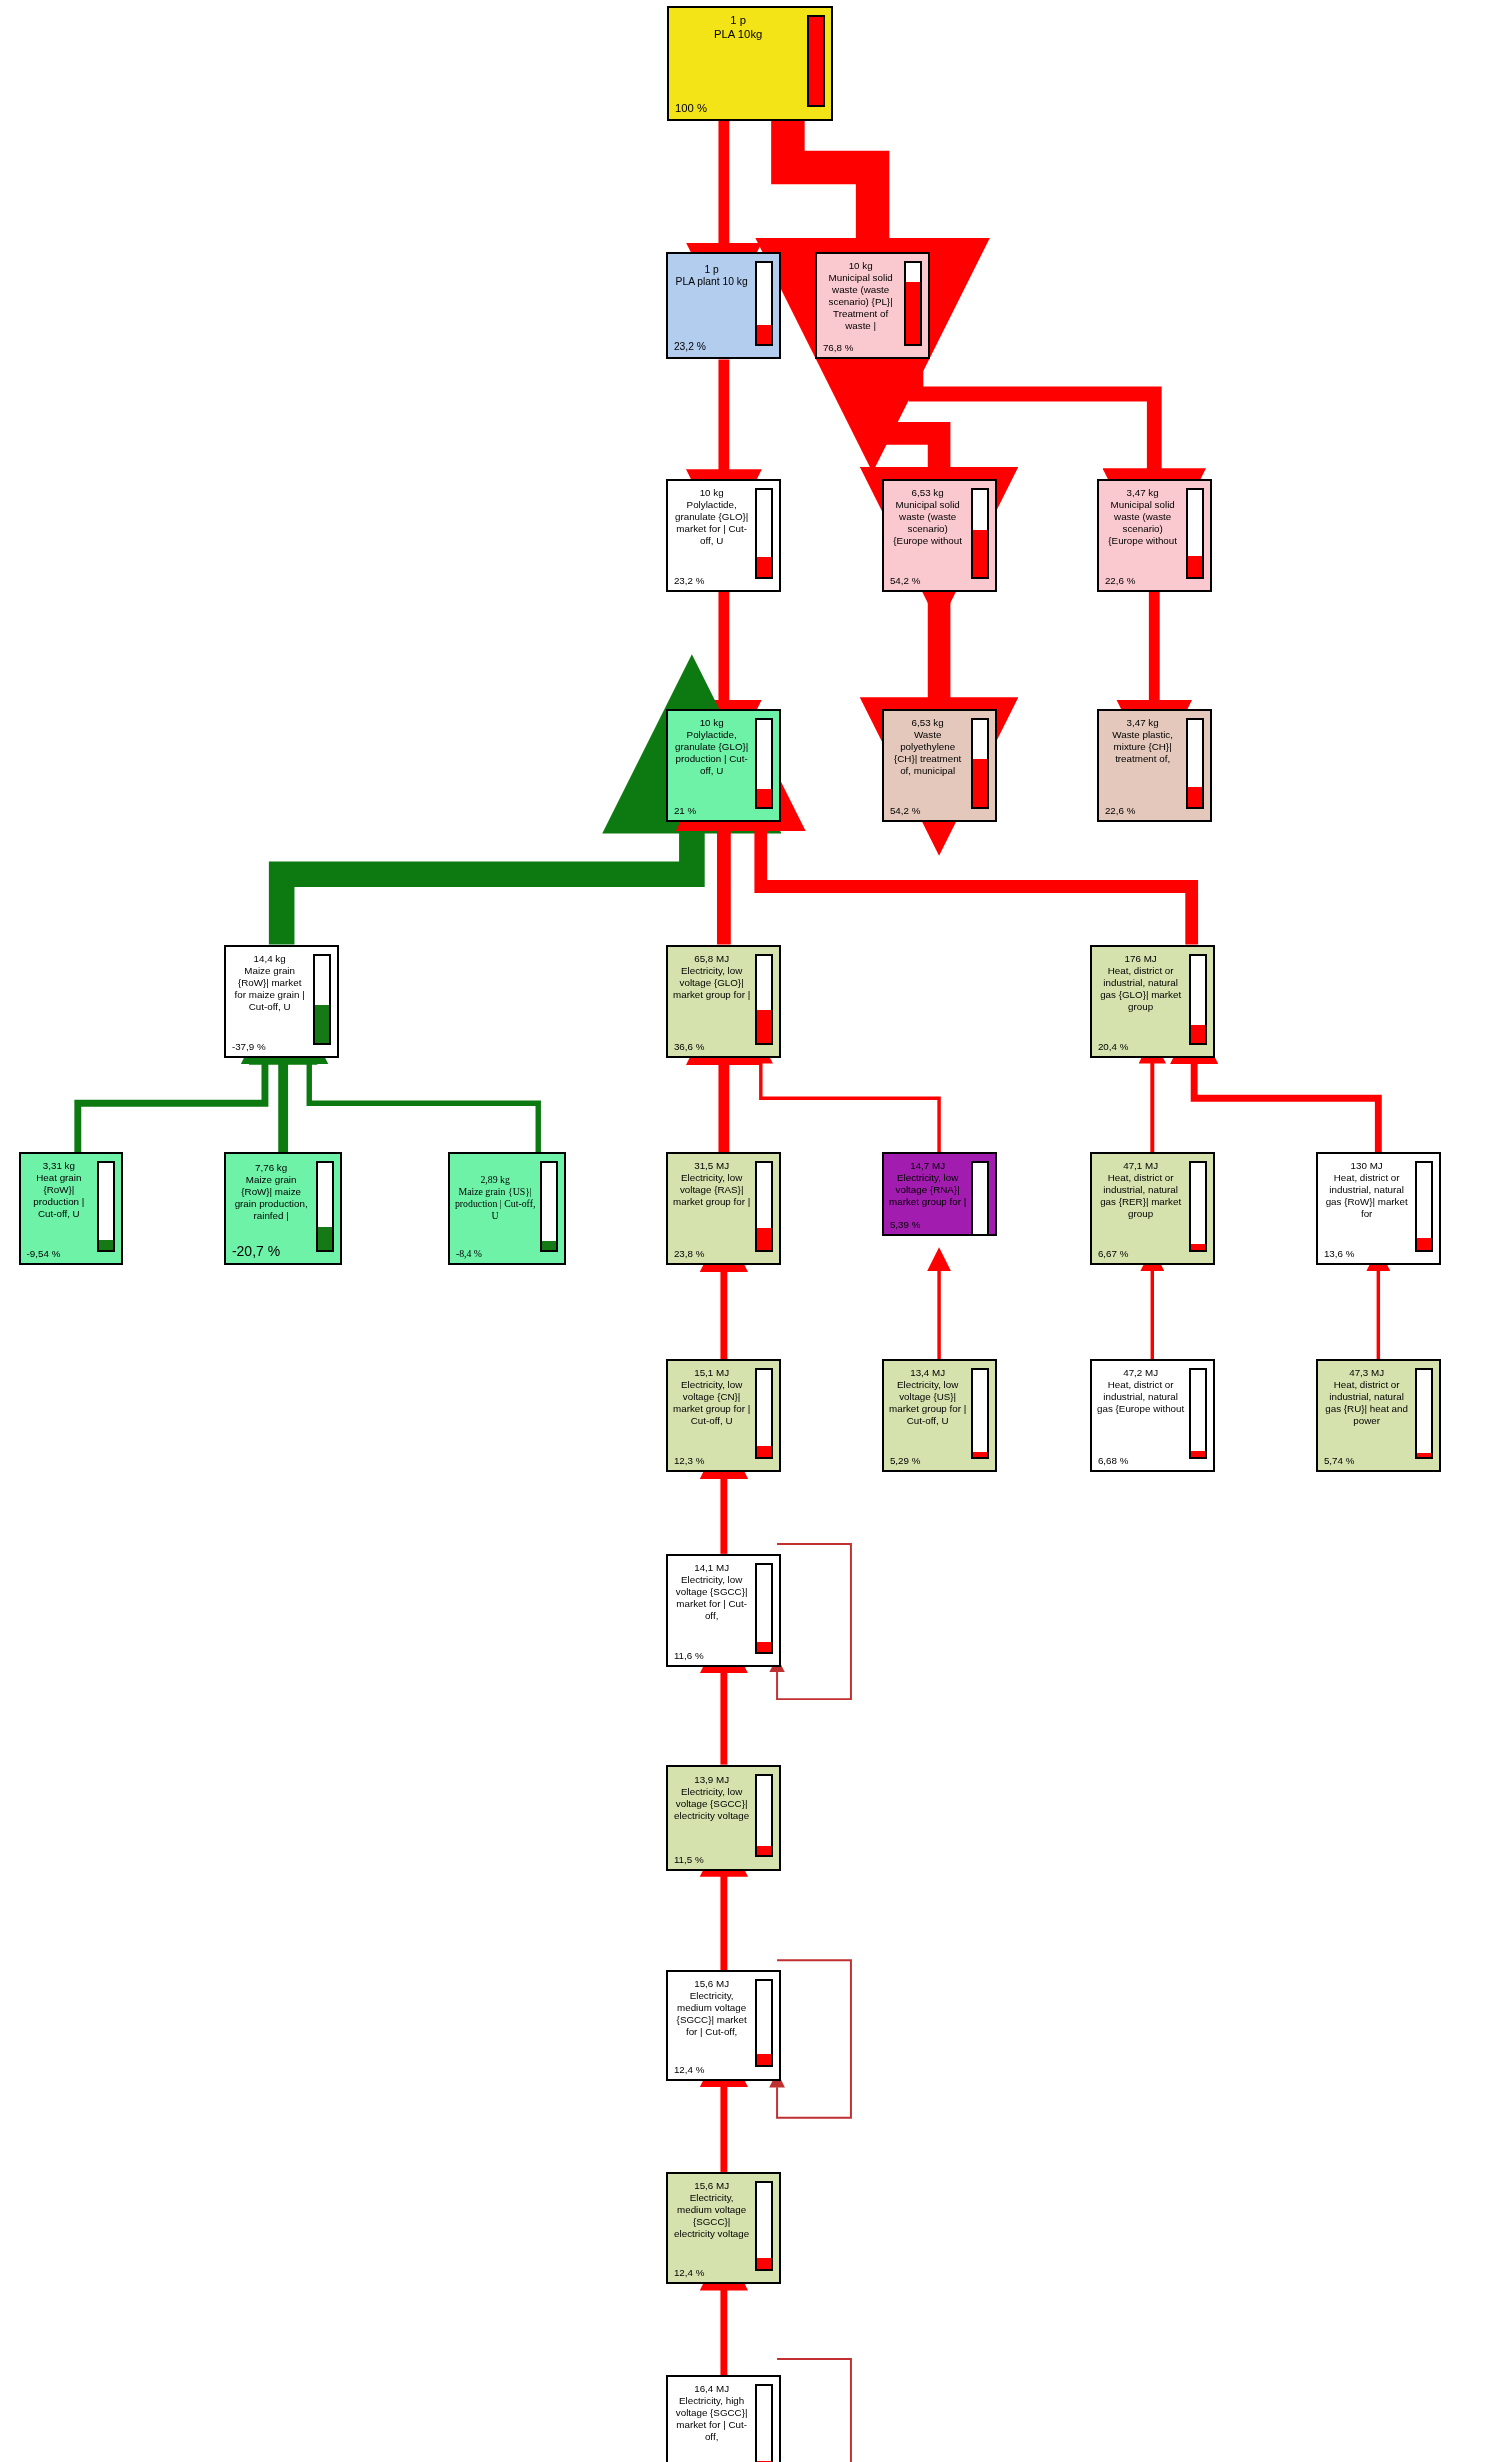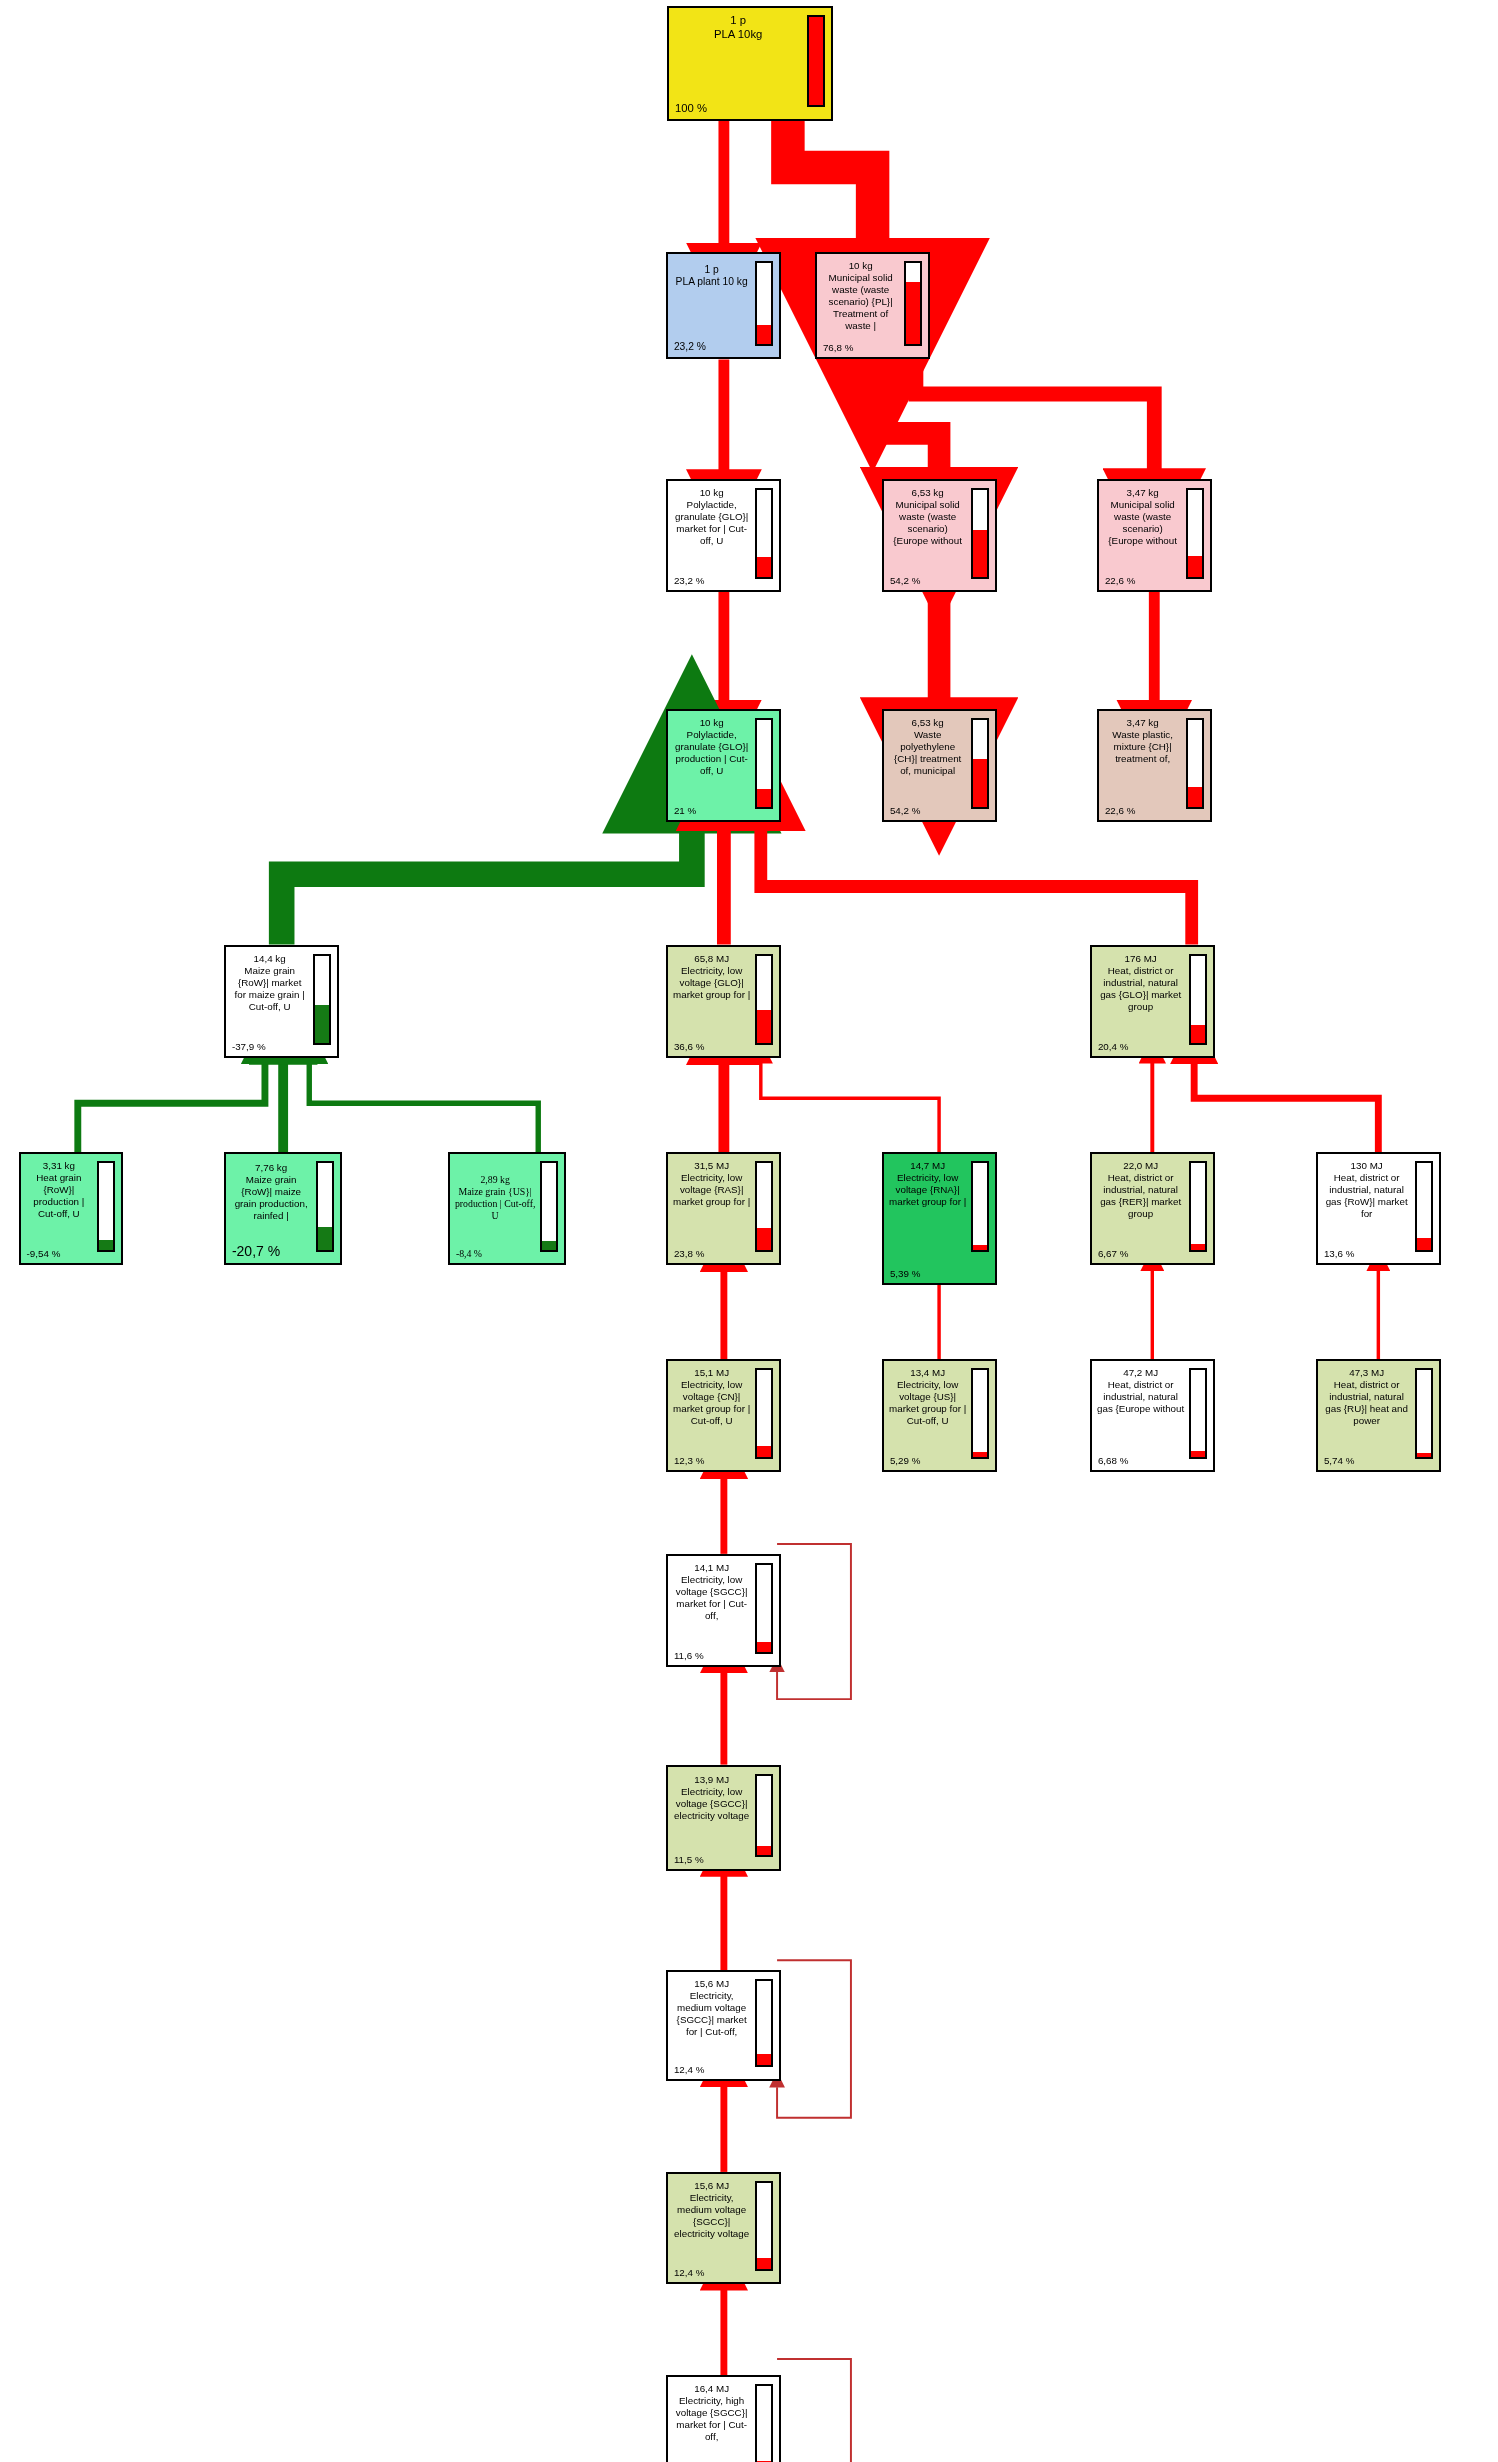--- a/index.html
+++ b/index.html
@@ -227,33 +227,33 @@
       <div class="node" style="left: 666px; top: 1152px; width: 115px; height: 113px; background: rgb(213, 226, 173);">
         <div class="body" style="padding-top: 5.9px; font-size: 9.8px; line-height: 1.22;">
           <span class="amt">31,5 MJ</span>
           <span class="lbl">Electricity, low voltage {RAS}| market group for |</span>
           <span class="pct" style="font-size: 9.8px;">23,8 %</span>
         </div>
         <div class="gauge" style="height: 91px;">
           <div class="gfill" style="height: 21.7px;"></div>
         </div>
       </div>
-      <div class="node" style="left: 882px; top: 1152px; width: 115px; height: 133px; background: #22c55e;">
+      <div class="node" style="left: 882px; top: 1152px; width: 115px; height: 84px; background: #a21caf;">
         <div class="body" style="padding-top: 5.9px; font-size: 9.8px; line-height: 1.22;">
           <span class="amt">14,7 MJ</span>
           <span class="lbl">Electricity, low voltage {RNA}| market group for |</span>
           <span class="pct" style="font-size: 9.8px;">5,39 %</span>
         </div>
         <div class="gauge" style="height: 91px;">
           <div class="gfill" style="height: 5.4px;"></div>
         </div>
       </div>
       <div class="node" style="left: 1090px; top: 1152px; width: 125px; height: 113px; background: rgb(213, 226, 173);">
         <div class="body" style="padding-top: 5.9px; font-size: 9.8px; line-height: 1.22;">
-          <span class="amt">22,0 MJ</span>
+          <span class="amt">47,1 MJ</span>
           <span class="lbl">Heat, district or industrial, natural gas {RER}| market group</span>
           <span class="pct" style="font-size: 9.8px;">6,67 %</span>
         </div>
         <div class="gauge" style="height: 91px;">
           <div class="gfill" style="height: 5.9px;"></div>
         </div>
       </div>
       <div class="node" style="left: 1316px; top: 1152px; width: 125px; height: 113px; background: rgb(255, 255, 255);">
         <div class="body" style="padding-top: 5.9px; font-size: 9.8px; line-height: 1.22;">
           <span class="amt">130 MJ</span>

